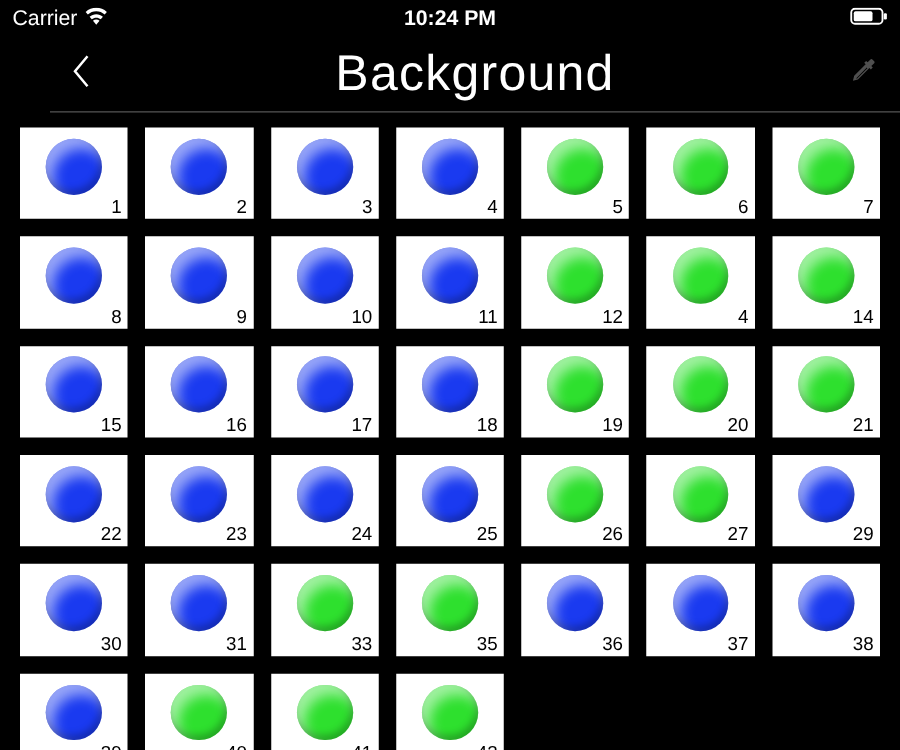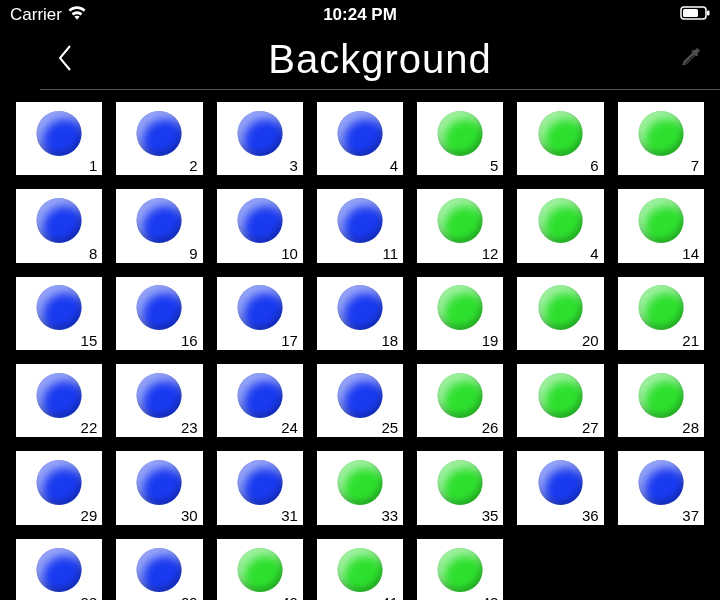--- a/index.html
+++ b/index.html
@@ -169,24 +169,20 @@
       </div>
       <div class="cell">
         <div class="circle" style="background: rgb(46, 224, 46);"></div>
         <div class="cell-index">26</div>
       </div>
       <div class="cell">
         <div class="circle" style="background: rgb(46, 224, 46);"></div>
         <div class="cell-index">27</div>
       </div>
       <div class="cell">
-        <div class="circle" style="background: rgb(46, 224, 46);"></div>
-        <div class="cell-index">28</div>
-      </div>
-      <div class="cell">
         <div class="circle" style="background: rgb(26, 58, 240);"></div>
         <div class="cell-index">29</div>
       </div>
       <div class="cell">
         <div class="circle" style="background: rgb(26, 58, 240);"></div>
         <div class="cell-index">30</div>
       </div>
       <div class="cell">
         <div class="circle" style="background: rgb(26, 58, 240);"></div>
         <div class="cell-index">31</div>

